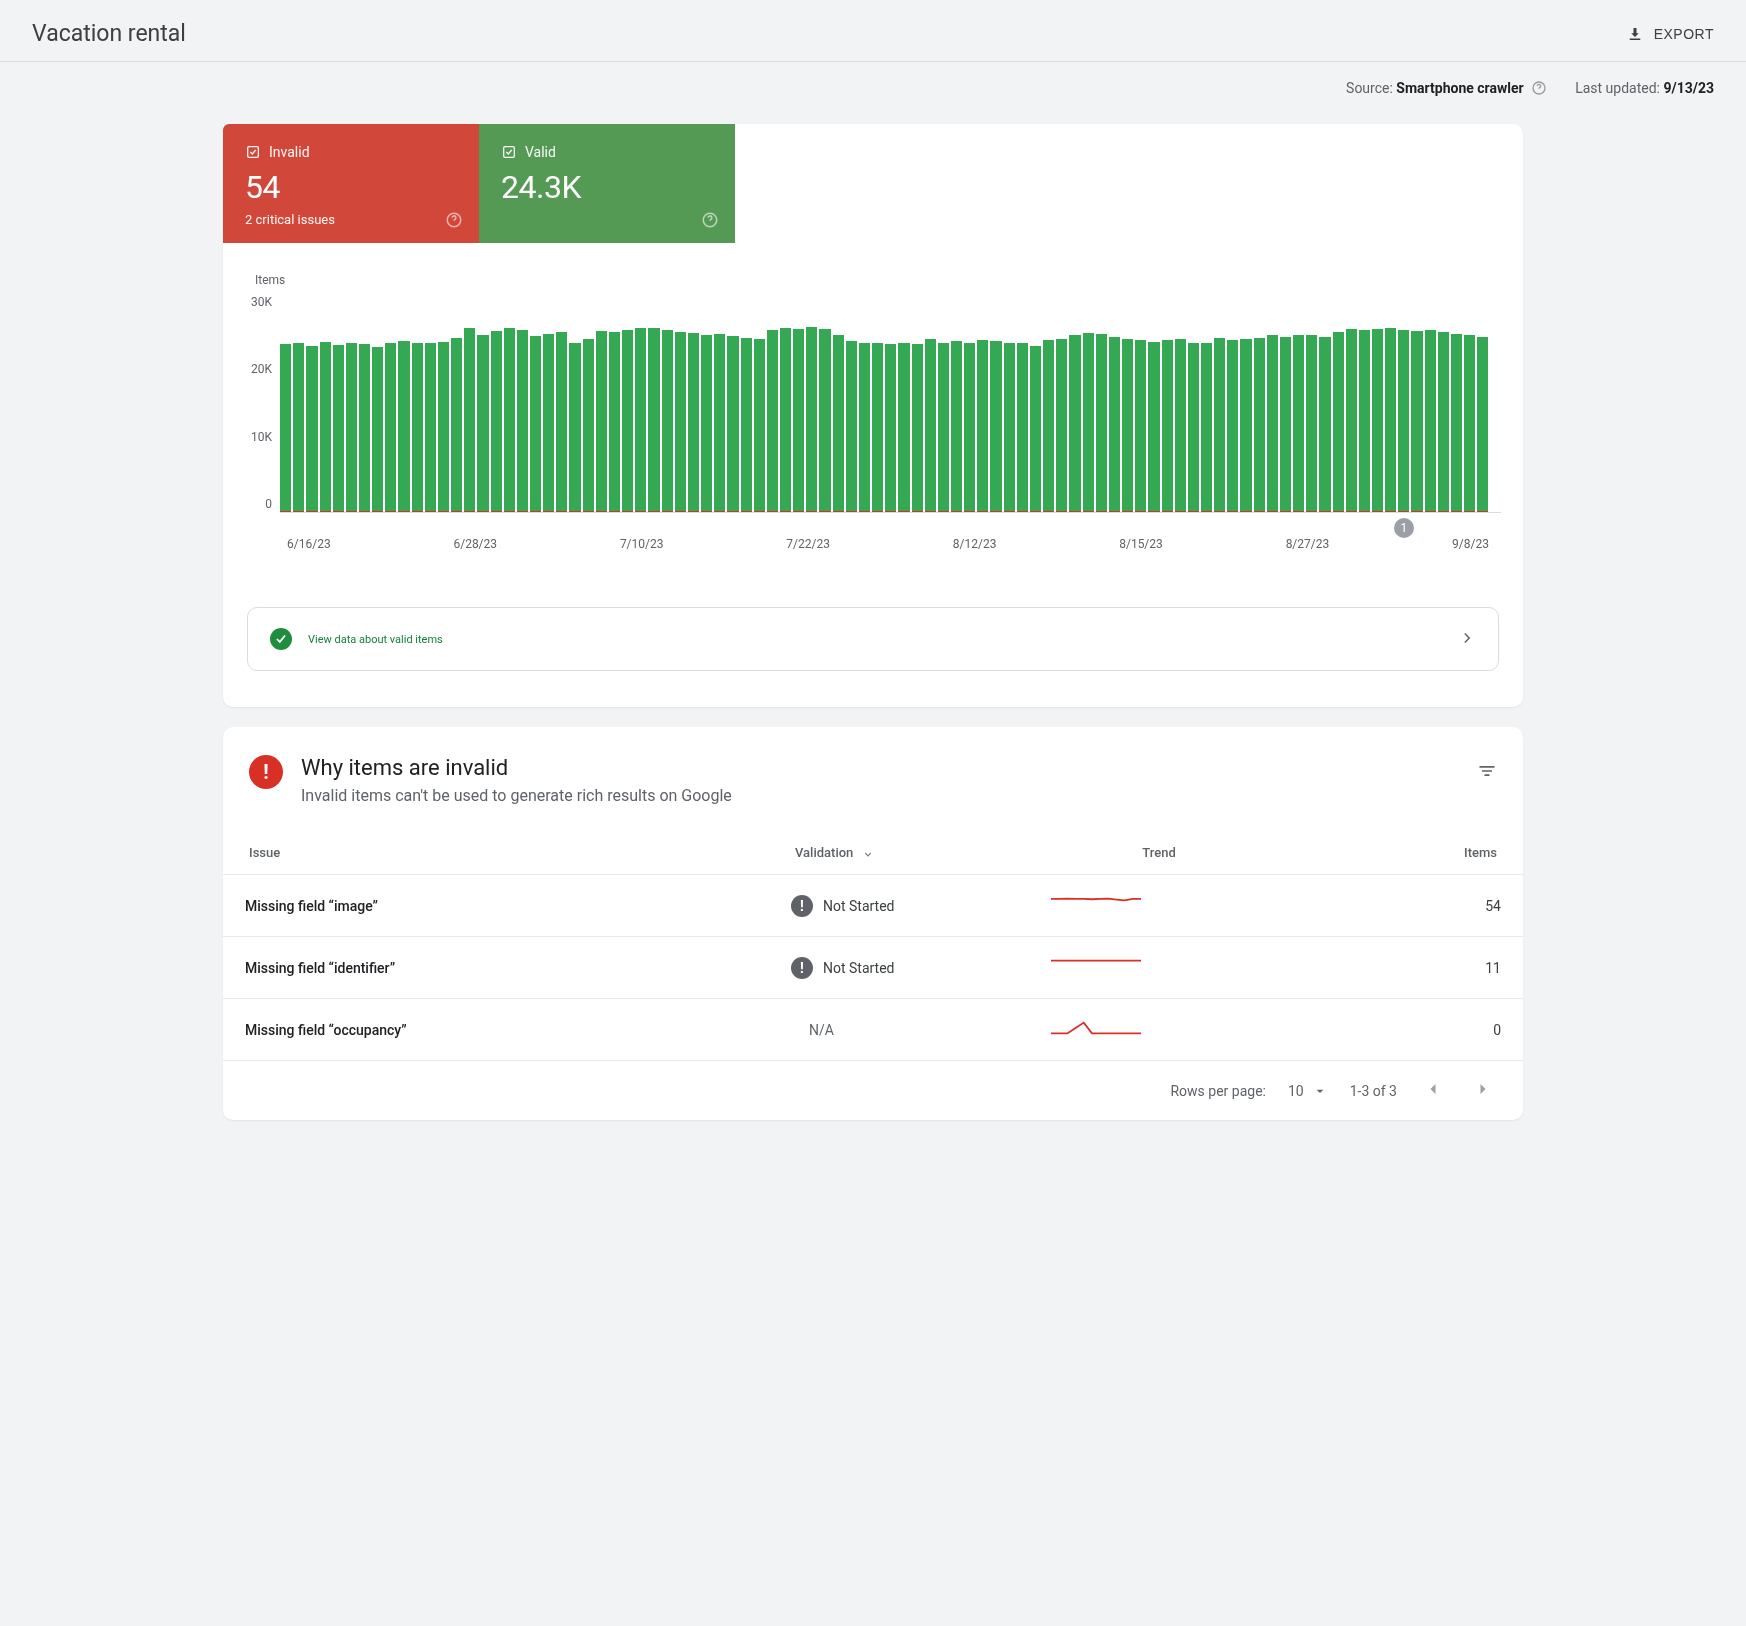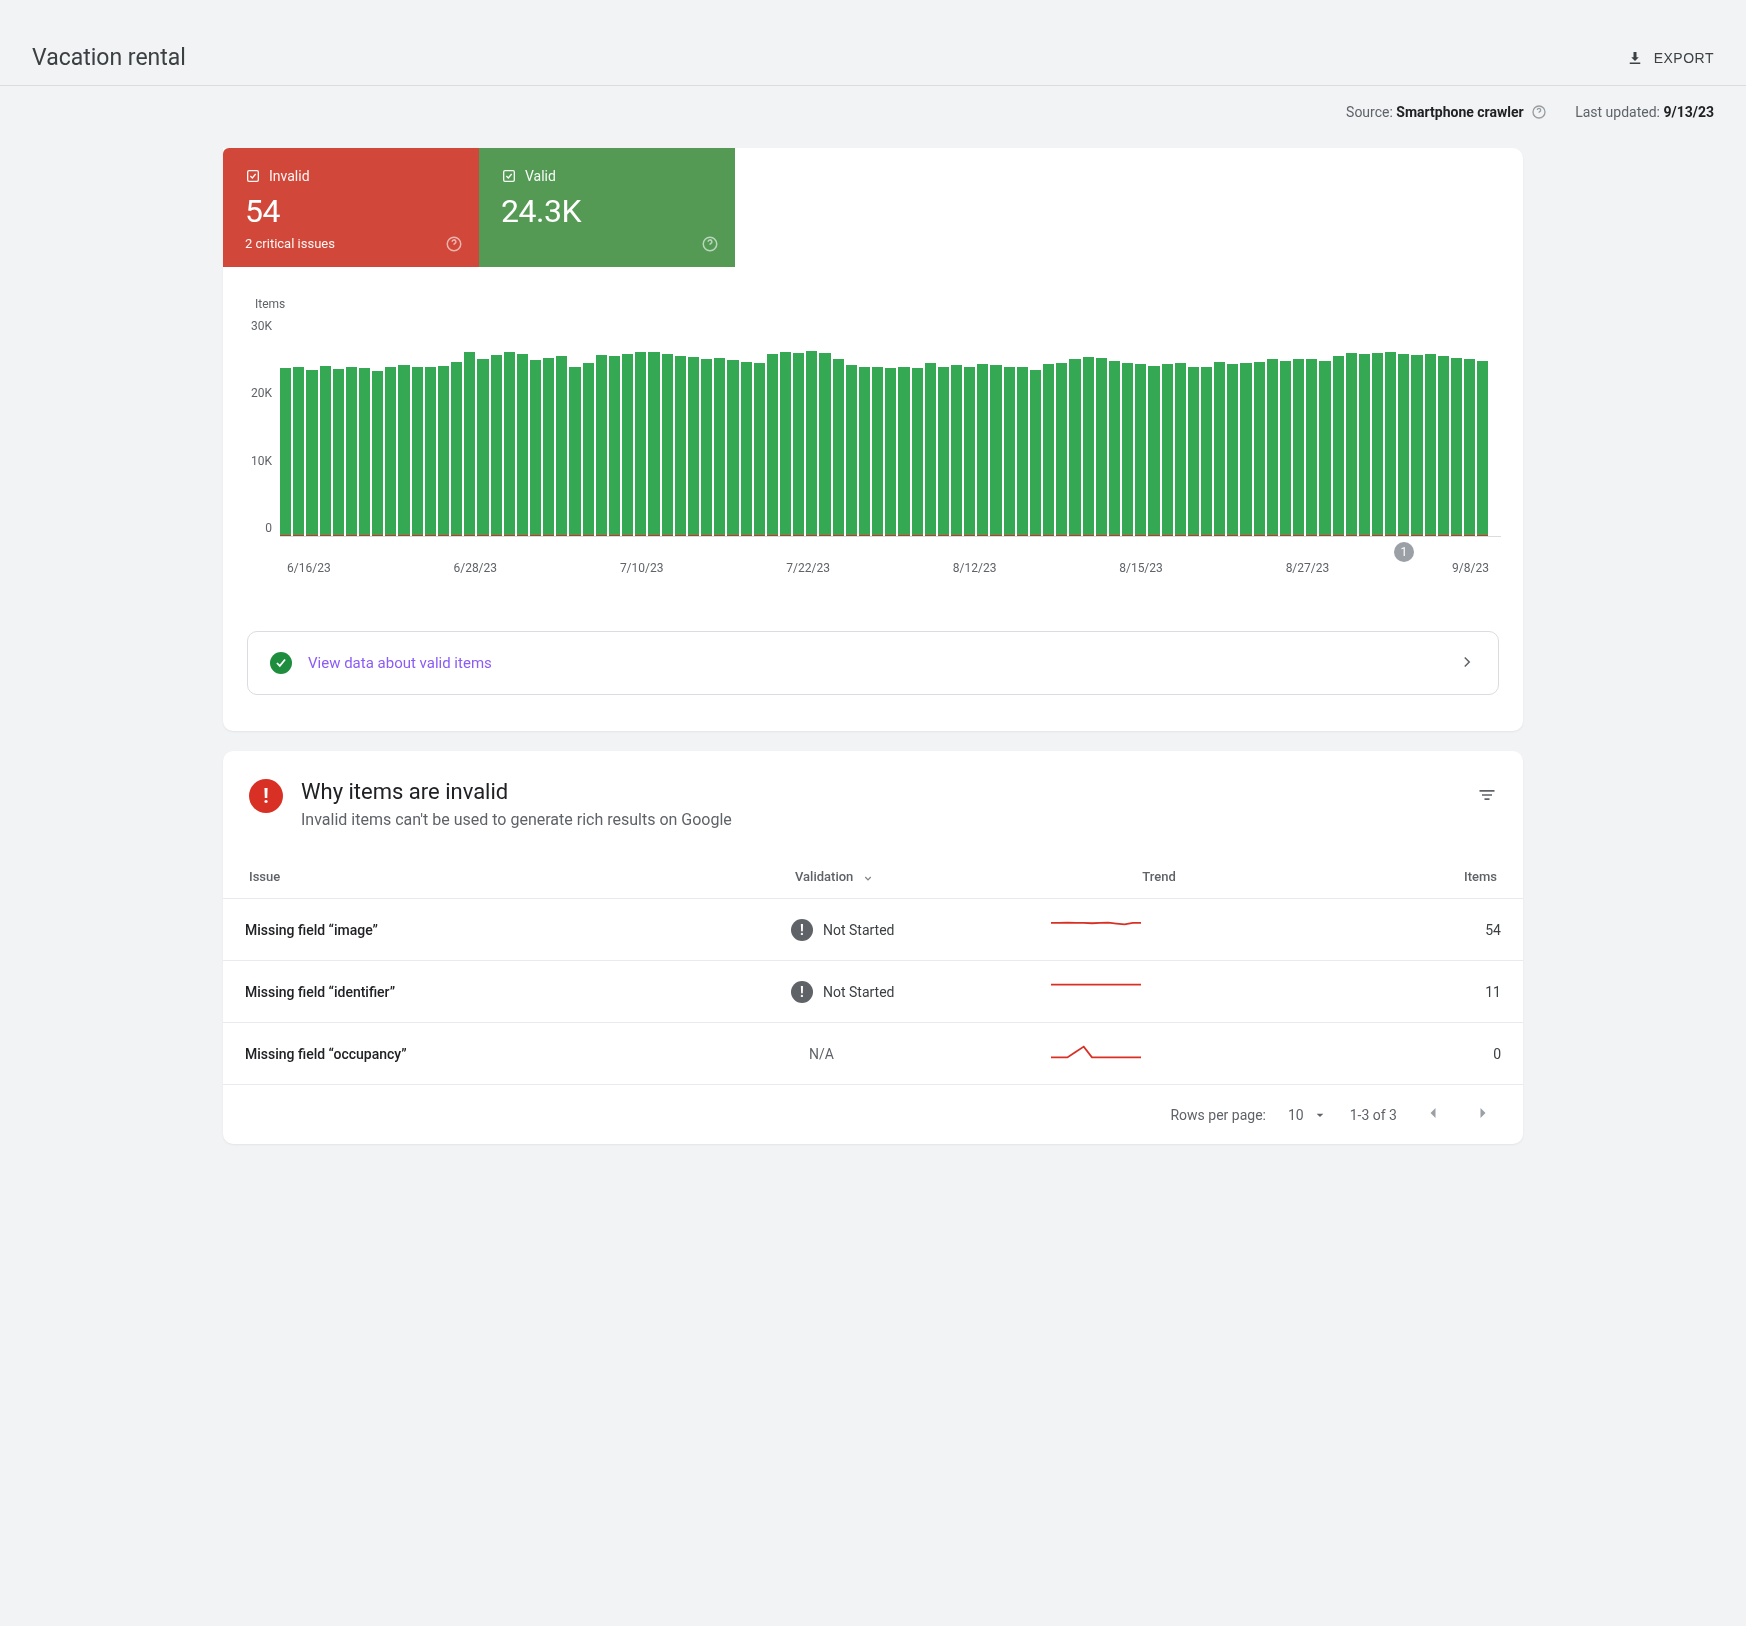--- a/index.html
+++ b/index.html
@@ -2,21 +2,21 @@
 <html><head>
 <meta charset="utf-8">
 <style>
   * { box-sizing: border-box; margin: 0; padding: 0; }
   body {
     font-family: -apple-system, BlinkMacSystemFont, "Segoe UI", Roboto, Arial, sans-serif;
     background: #f1f3f4;
     color: #3c4043;
     font-size: 14px;
   }
-  .page { width: 100%; margin-top: 24px; }
+  .page { width: 100%; }
   .header {
     display: flex;
     justify-content: space-between;
     align-items: center;
     padding: 20px 32px 14px;
     border-bottom: 1px solid #dadce0;
     background: #f1f3f4;
   }
   .page-title {
     font-size: 23px;
@@ -90,21 +90,21 @@
     margin: 56px 24px 0;
     border:1px solid #dadce0;
     border-radius:10px;
     padding: 20px 22px;
     display:flex;
     align-items:center;
     gap:16px;
     cursor:pointer;
   }
   .view-data .chk { width:22px; height:22px; border-radius:50%; background:#1e8e3e; display:flex; align-items:center; justify-content:center; color:#fff; }
-  .view-data .lbl { font-size:15px; color:#8b5cf6; flex:1; }
+  .view-data .lbl { font-size:11px; color:#15803d; flex:1; }
   .view-data .chev { color:#5f6368; }
 
   .card.issues { padding: 28px 0 0; margin-bottom:40px; }
   .issues-head { display:flex; align-items:flex-start; gap:18px; padding: 0 26px; }
   .issues-head .alert-ic { width:34px; height:34px; border-radius:50%; background:#d93025; display:flex; align-items:center; justify-content:center; color:#fff; flex-shrink:0; font-size:20px; font-weight:700; }
   .issues-head h2 { font-size:22px; font-weight:400; color:#202124; }
   .issues-head p { font-size:16px; color:#5f6368; margin-top:6px; }
   .issues-head .filt { margin-left:auto; color:#5f6368; cursor:pointer; padding-top:6px; }
 
   table.issues-tbl { width:100%; border-collapse:collapse; margin-top:26px; }

